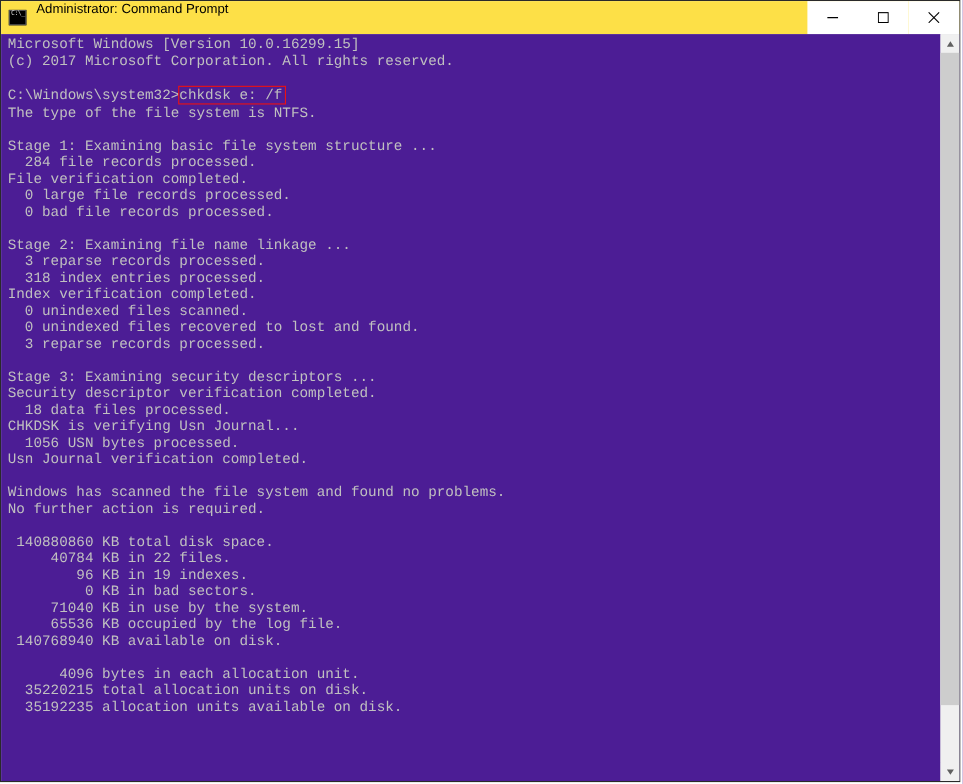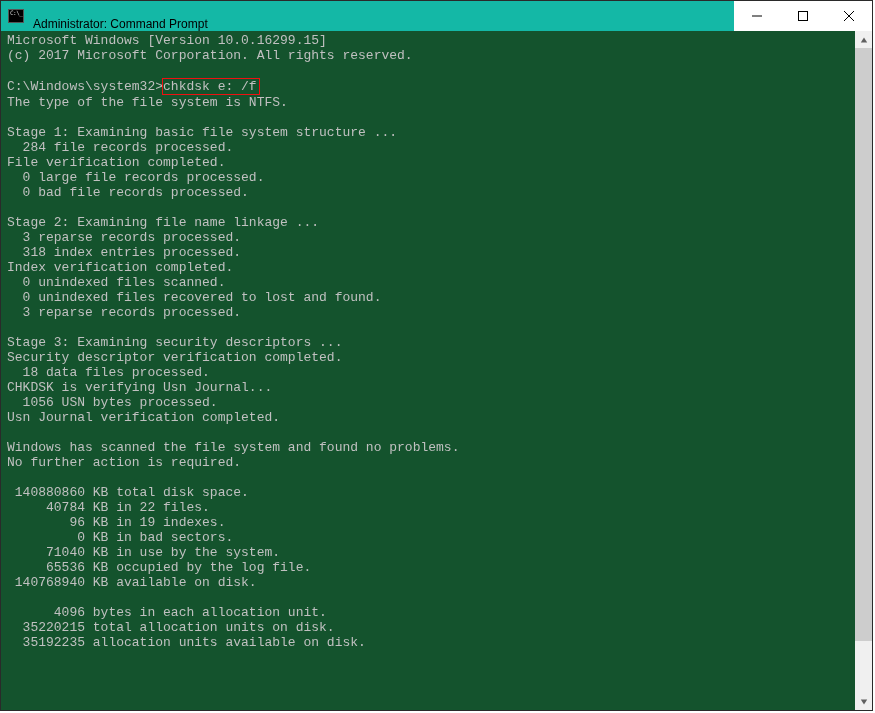--- a/index.html
+++ b/index.html
@@ -14,23 +14,23 @@
   .window {
     width: 873px;
     height: 711px;
     border: 1px solid #2a2a2a;
     display: flex;
     flex-direction: column;
     box-sizing: border-box;
   }
   .titlebar {
     height: 30px;
-    background: #14b8a6;
-    display: flex;
-    align-items: flex-end;
+    background: #fde047;
+    display: flex;
+    align-items: flex-start;
     flex: 0 0 30px;
   }
   .titlebar .icon-box {
     width: 30px;
     height: 30px;
     display: flex;
     align-items: center;
     justify-content: center;
   }
   .cmd-icon {
@@ -72,21 +72,21 @@
   .win-btn svg {
     width: 10px;
     height: 10px;
     stroke: #000;
     stroke-width: 1;
     fill: none;
   }
   .content-area {
     flex: 1;
     display: flex;
-    background: #14532d;
+    background: #4c1d95;
     position: relative;
     min-height: 0;
     gap: 36px;
   }
   .terminal {
     flex: 1;
     padding: 2px 0 2px 6px;
     font-family: Consolas, "Courier New", monospace;
     font-size: 13px;
     line-height: 15px;

